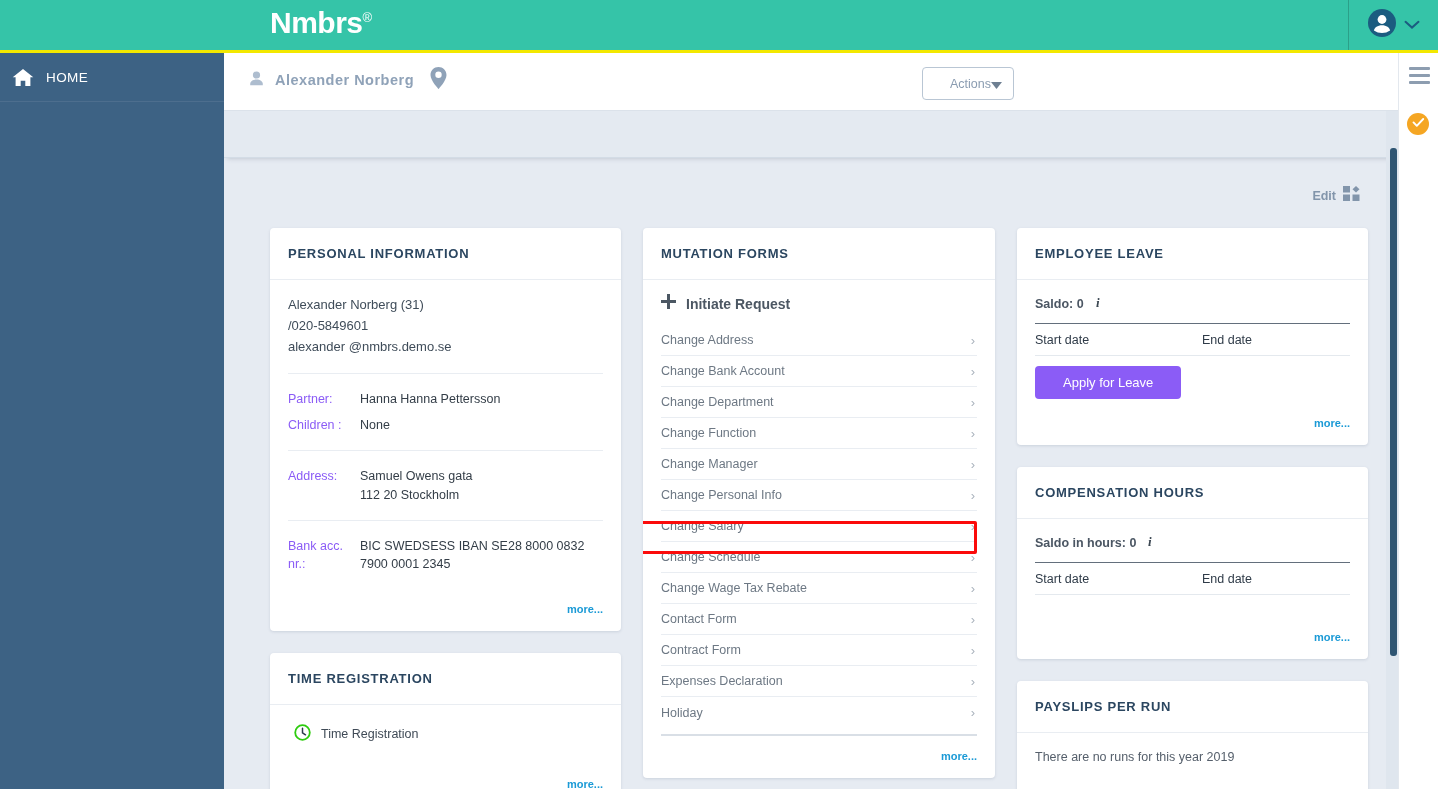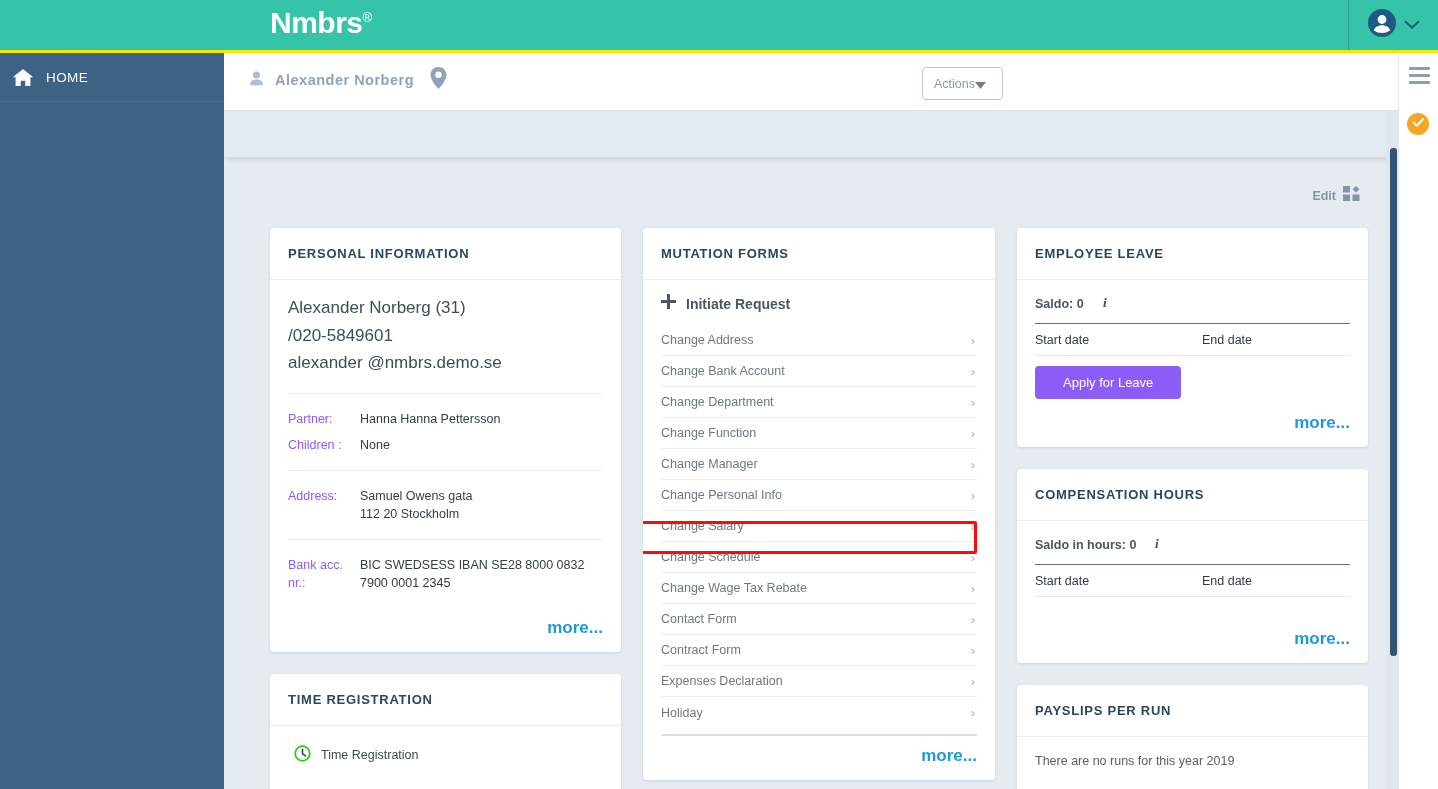--- a/index.html
+++ b/index.html
@@ -120,27 +120,27 @@
   }
   .emp-name {
     font-size: 14.5px;
     font-weight: bold;
     color: #8fa2b8;
     letter-spacing: .5px;
   }
   .actions-btn {
     position: absolute;
     left: 698px; top: 14px;
-    width: 81px; height: 33px;
+    width: 92px; height: 33px;
     border: 1px solid #b9c6d4;
     border-radius: 4px;
     background: #fff;
     display: flex;
     align-items: center;
-    justify-content: flex-start;
+    justify-content: flex-end;
     padding: 0 11px;
     cursor: pointer;
   }
   .actions-btn .t {
     font-size: 12.5px;
     color: #8a9cb1;
   }
 
   
   .subband {
@@ -207,31 +207,31 @@
     letter-spacing: .75px;
     color: #2b4660;
   }
   .card-body { padding: 0 18px; }
 
   .more-row {
     text-align: right;
     padding: 10px 18px 14px 18px;
   }
   .more-link {
-    font-size: 17px;
+    font-size: 11px;
     font-weight: bold;
     color: #1b9ad6;
     cursor: pointer;
   }
 
   
   .pi-block {
     padding: 14px 0 16px 0;
     border-bottom: 1px solid #e9edf2;
-    font-size: 17px;
+    font-size: 13px;
     color: #3f4c59;
     line-height: 1.62;
   }
   .pi-rowgroup {
     border-bottom: 1px solid #e9edf2;
     padding: 12px 0 12px 0;
   }
   .pi-row {
     display: flex;
     padding: 4px 0;
@@ -286,21 +286,21 @@
   }
   .mf-footline {
     border-top: 2px solid #d9dfe6;
     margin-top: 2px;
   }
 
   
   .saldo-row {
     display: flex;
     align-items: center;
-    gap: 17px;
+    gap: 10px;
     padding: 15px 0 11px 0;
     border-bottom: 1px solid #636f7c;
     font-size: 12.5px;
     color: #4b5663;
     font-weight: bold;
   }
   .dt-head {
     display: flex;
     padding: 9px 0 8px 0;
     border-bottom: 1px solid #e4e9ee;

